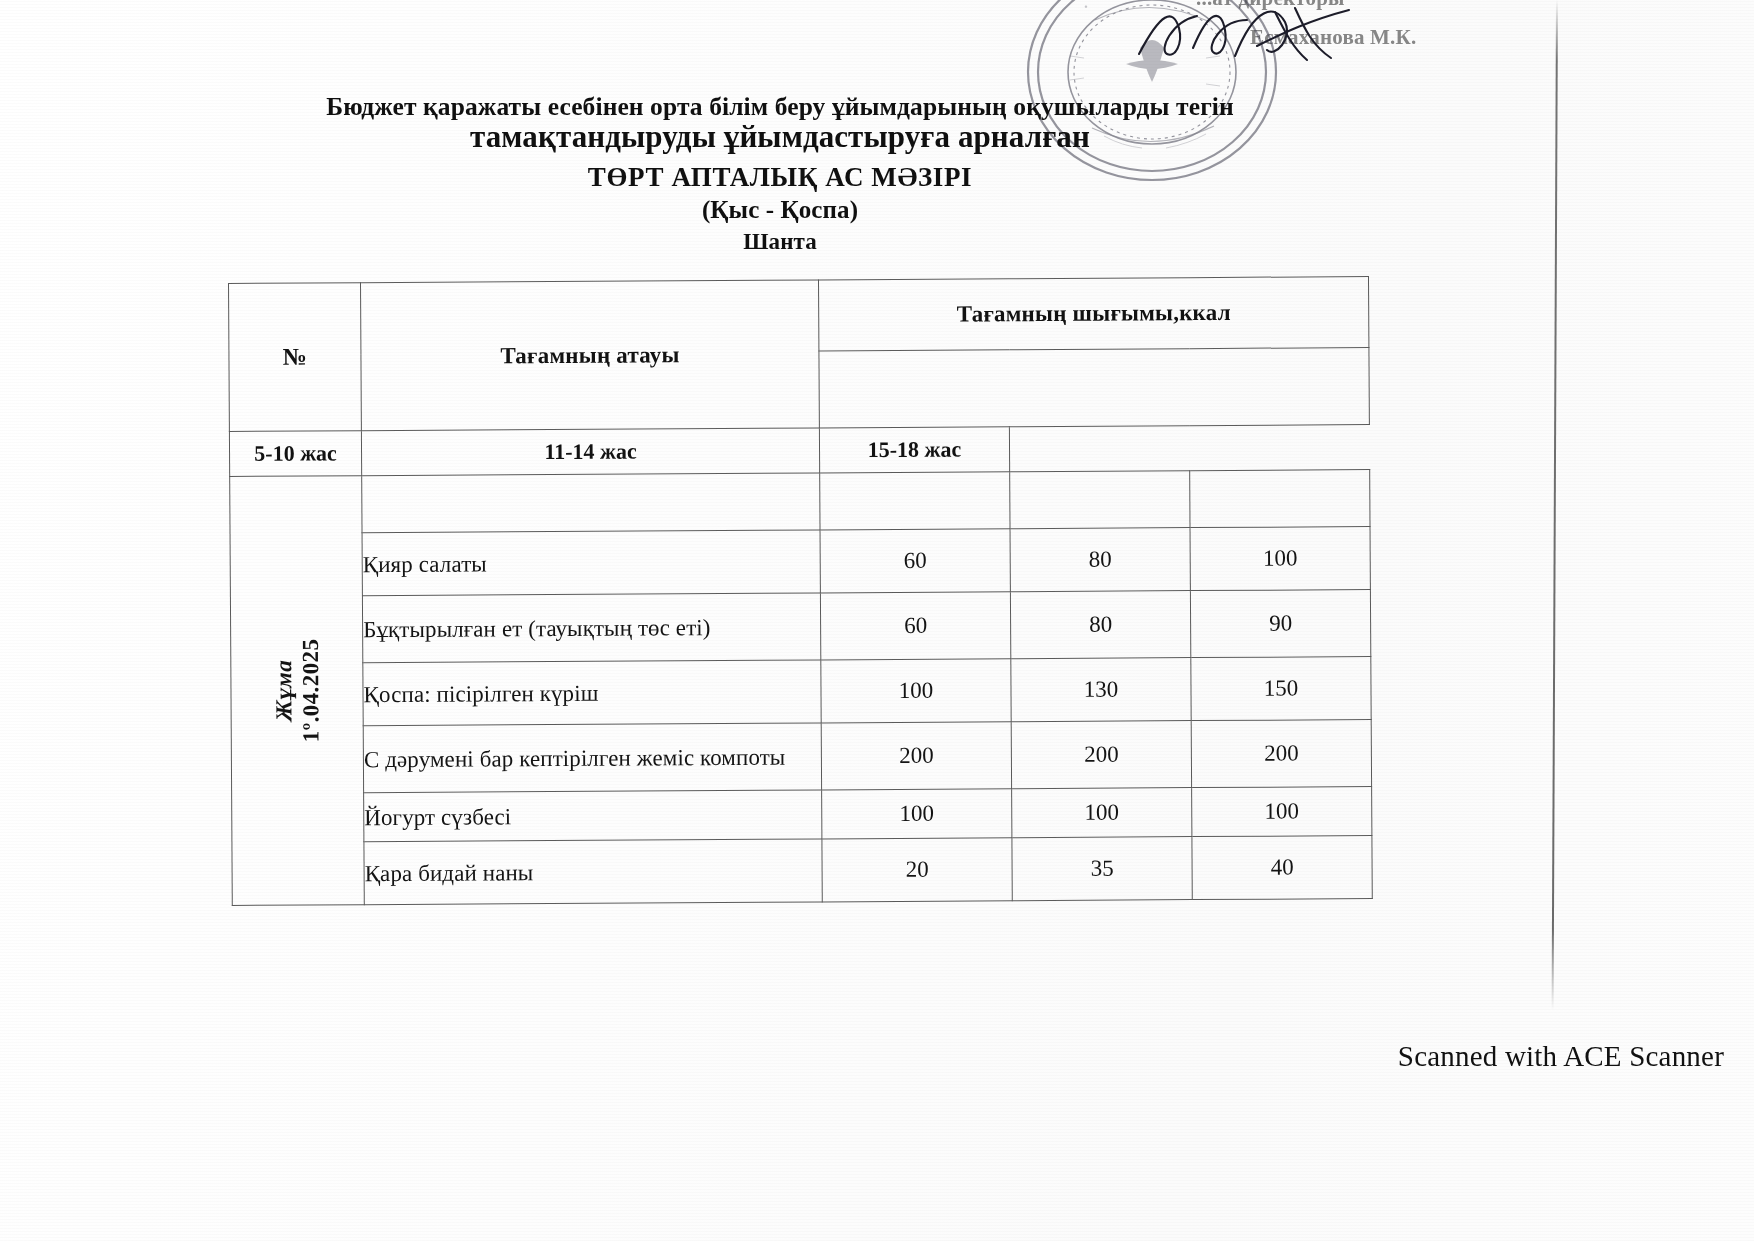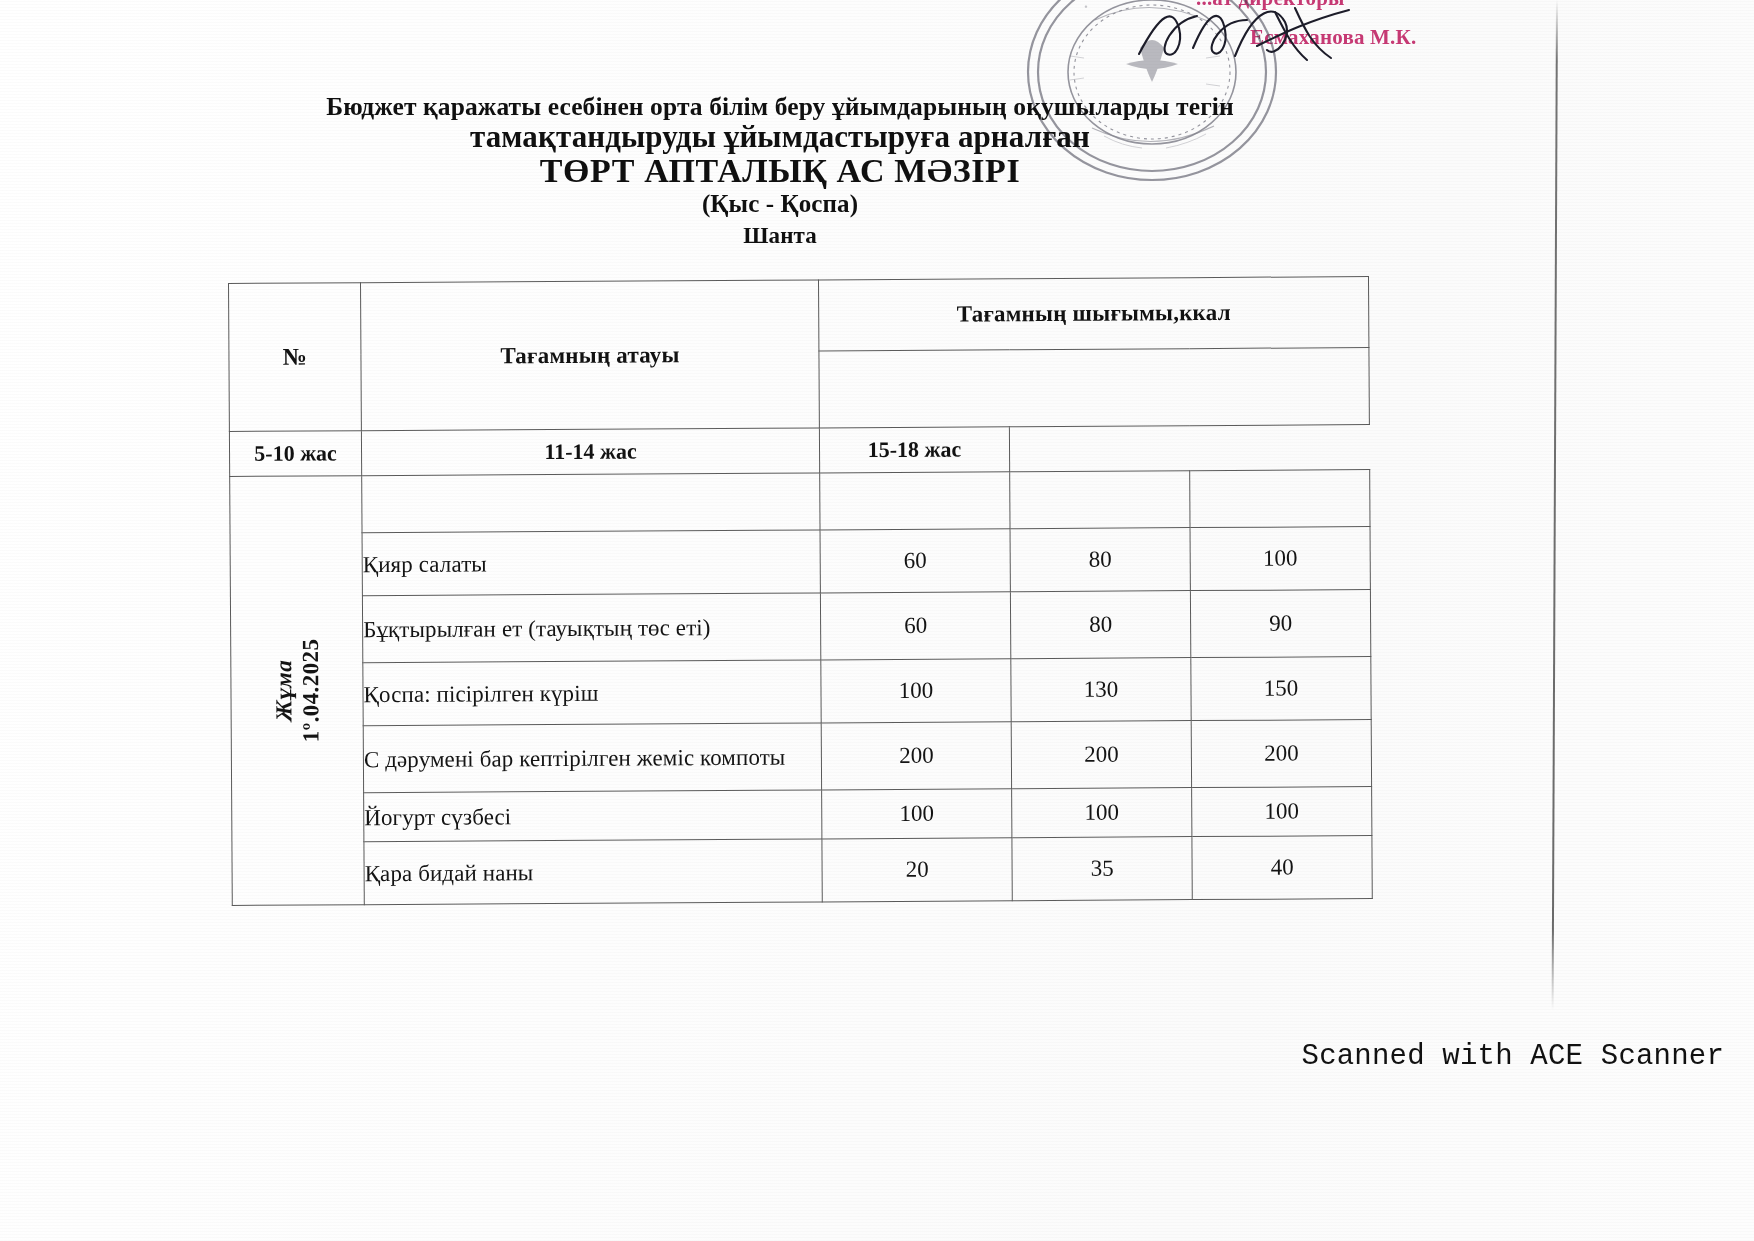--- a/index.html
+++ b/index.html
@@ -51,21 +51,21 @@
     left: 1100px;
     top: -14px;
     width: 420px;
     text-align: left;
   }
   .sign-line {
     font-family: "Liberation Serif", serif;
     font-weight: bold;
     font-size: 21px;
     letter-spacing: .2px;
-    color: #be185d;
+    color: #737373;
     white-space: nowrap;
     opacity: .85;
   }
   .sign-line.l1 { margin-left: 96px; }
   .sign-line.l2 { margin-left: 150px; margin-top: 14px; }
 
   
   .signature-mark {
     position: absolute;
     left: 1135px;
@@ -95,21 +95,21 @@
     text-align: center;
   }
   .title-line {
     font-family: "Liberation Serif", serif;
     font-weight: bold;
     color: #101010;
     letter-spacing: .1px;
   }
   .t1 { font-size: 25.5px; line-height: 30px; }
   .t2 { font-size: 31px; line-height: 30px; }
-  .t3 { font-size: 34px; line-height: 34px; margin-top: 2px; letter-spacing: .6px; }
+  .t3 { font-size: 27px; line-height: 34px; margin-top: 8px; letter-spacing: .6px; }
   .t4 { font-size: 25px; line-height: 32px; }
   .t5 { font-size: 23px; line-height: 32px; }
 
   
   .table-wrap {
     position: absolute;
     left: 228px;
     top: 283px;
     width: 1140px;
     transform: rotate(-0.35deg);
@@ -182,21 +182,21 @@
   }
   tr.r-tall td { height: 62px; }
   tr.r-short td { height: 48px; }
   tr.r-two td { height: 66px; }
 
   
   .scanner-tag {
     position: absolute;
     right: 30px;
     bottom: 168px;
-    font-family: Liberation Mono, monospace;
+    font-family: Liberation Serif, serif;
     font-size: 29px;
     color: #111;
     letter-spacing: .2px;
     white-space: nowrap;
   }
 </style>
 </head>
 <body>
 
 <div class="scan-page"></div>

